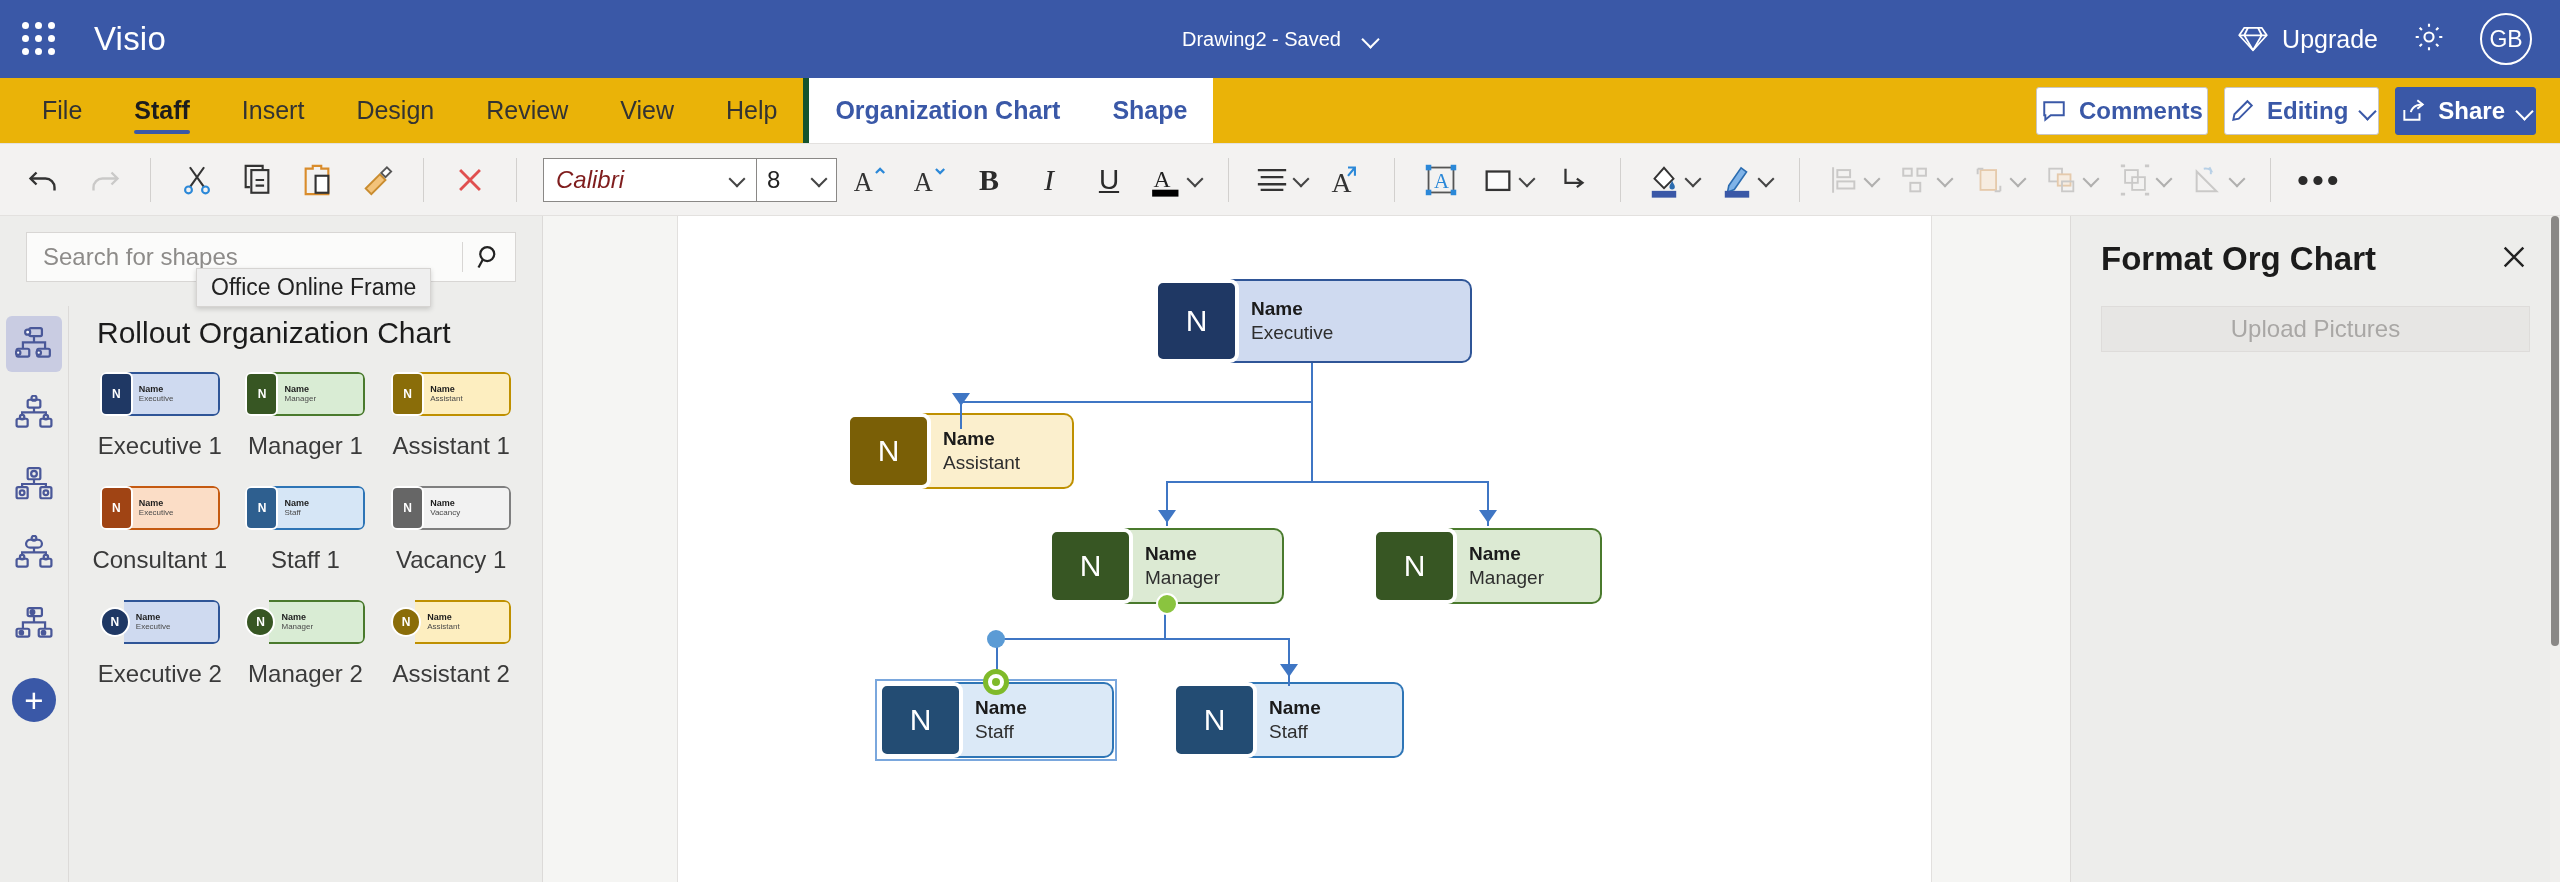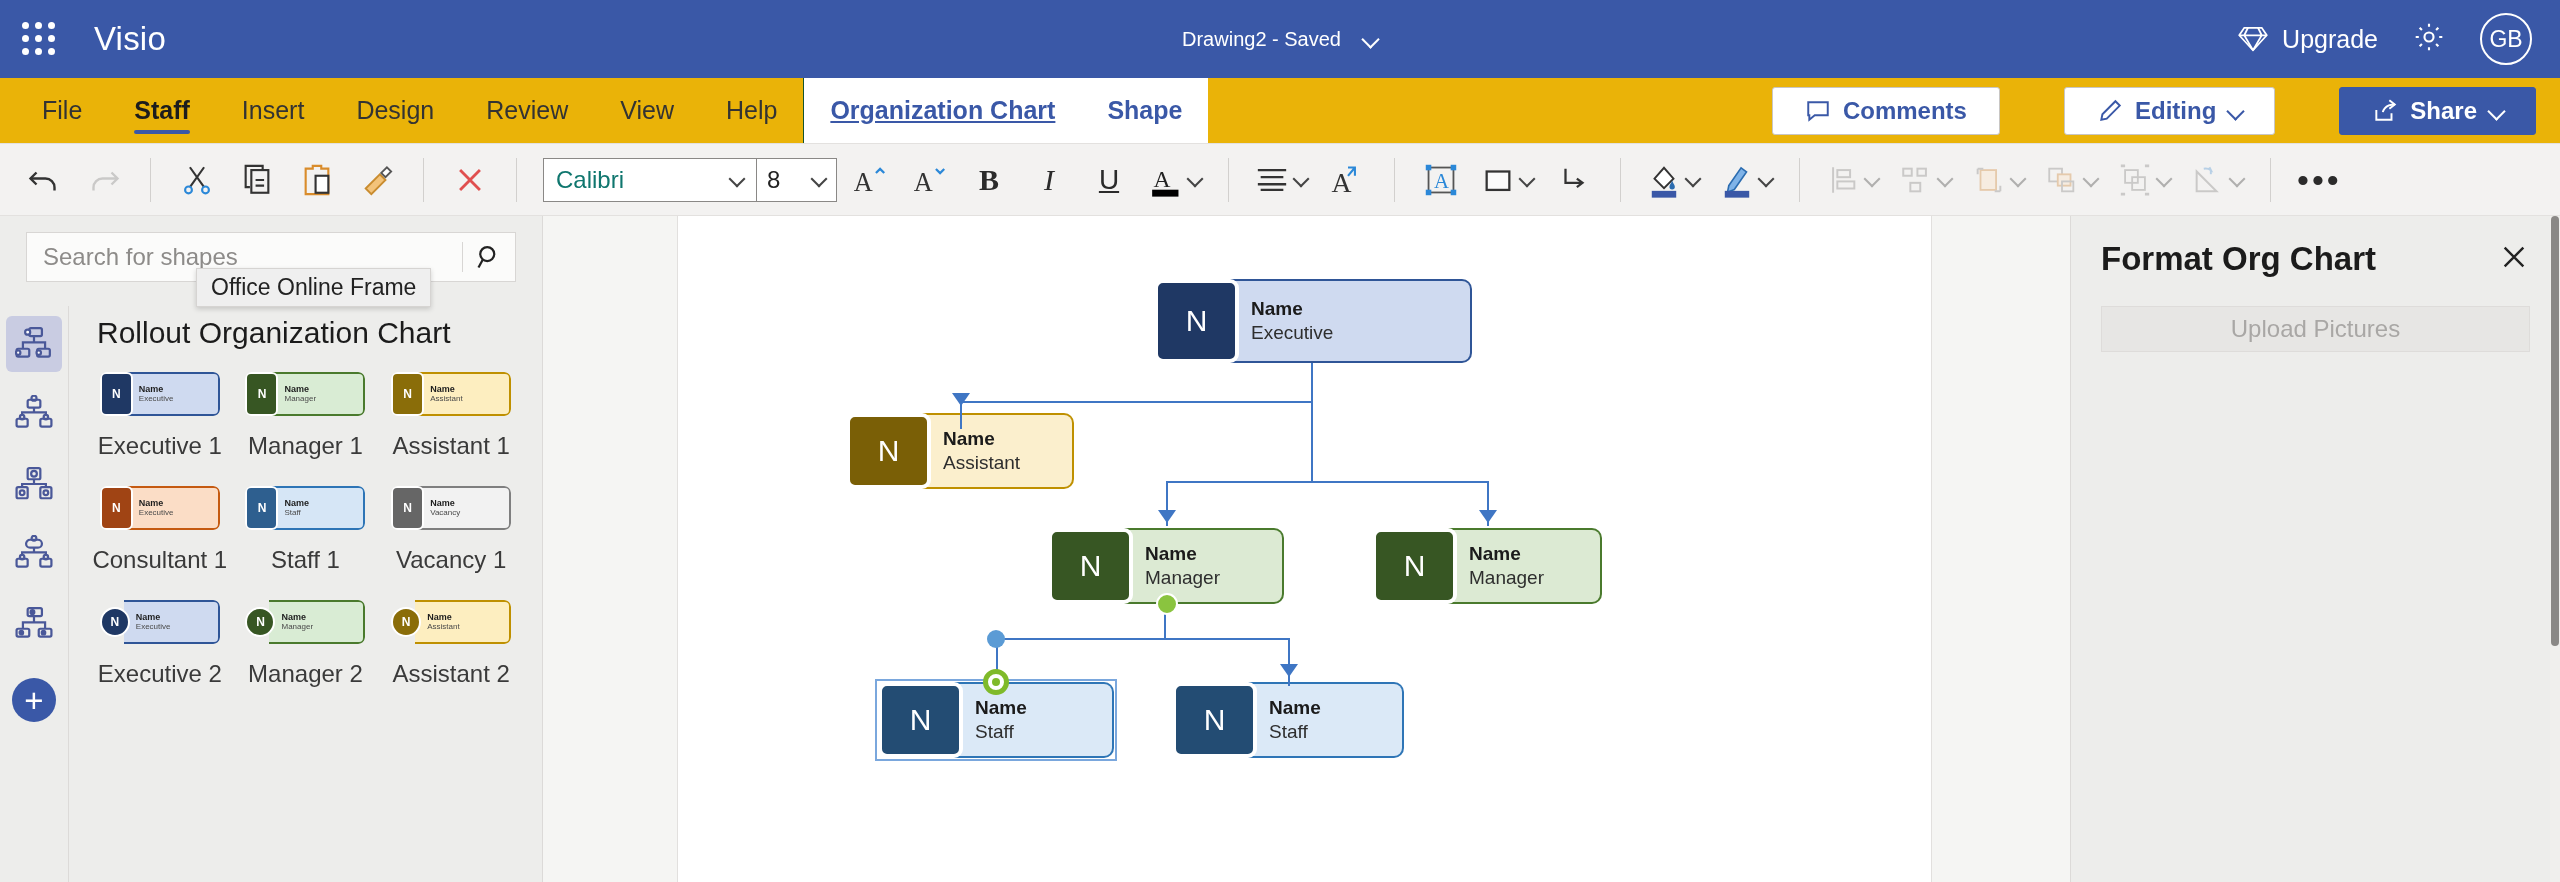--- a/index.html
+++ b/index.html
@@ -40,42 +40,42 @@
     display: flex; align-items: stretch; flex: 0 0 66px; position: relative;
   }
   .tabs { display: flex; align-items: stretch; }
   .tab { display: flex; align-items: center; padding: 0 26px; font-size: 25px;
     color: #333; cursor: pointer; position: relative; }
   .tab:first-child { margin-left: 16px; }
   .tab.active { font-weight: bold; color: #1d1d1d; }
   .tab.active::after { content: ""; position: absolute; left: 26px; right: 26px;
     bottom: 9px; height: 4px; background: #3a58a7; border-radius: 2px; }
   .tab.ctx { color: #3a58a7; background: #fff; font-weight: bold; }
-  .tab.ctx.sep { border-left: 1px solid #14532d; text-decoration: underline; }
+  .tab.ctx.sep { border-left: 6px solid #14532d; }
   .tabs-right { margin-left: auto; display: flex; align-items: center; gap: 16px;
     margin-right: 24px; }
-  .btn { display: flex; align-items: center; gap: 12px; height: 48px; padding: 0 32px;
+  .btn { display: flex; align-items: center; gap: 12px; height: 48px; padding: 0 4px;
     border: 1px solid #c8c6c4; background: #fff; border-radius: 3px;
-    font-size: 24px; color: #3a58a7; font-weight: bold; cursor: pointer; white-space: nowrap; margin-left: 48px; }
+    font-size: 24px; color: #3a58a7; font-weight: bold; cursor: pointer; white-space: nowrap; }
   .btn.primary { background: #3a58a7; color: #fff; border-color: #3a58a7; }
 
   
   .toolbar { height: 72px; background: #f3f2f1; border-bottom: 1px solid #e3e1df;
     display: flex; align-items: center; flex: 0 0 72px; padding-left: 16px; gap: 4px; }
   .tb-btn { height: 56px; min-width: 56px; display: flex; align-items: center;
     justify-content: center; border-radius: 3px; cursor: pointer; padding: 0 8px; color: #2b2b2b; }
   .tb-btn.dis { opacity: .38; }
   .tb-sep { width: 1px; height: 44px; background: #d2d0ce; margin: 0 14px; }
   .tb-caret { display: inline-block; width: 13px; height: 13px; position: relative; margin-left: 6px; }
   .tb-caret::after { content: ""; position: absolute; left: 0; top: 0; width: 10px; height: 10px;
     border-right: 2.2px solid #444; border-bottom: 2.2px solid #444; transform: rotate(45deg); }
   .font-box { display: flex; align-items: center; height: 44px; border: 1px solid #8a8886;
     background: #fff; margin-left: 8px; }
-  .font-name { width: 212px; padding: 0 12px; font-size: 24px; color: #0f766e;
-    display: flex; align-items: center; justify-content: space-between; height: 100%; cursor: pointer; }
+  .font-name { width: 212px; padding: 0 12px; font-size: 24px; color: #7f1d1d;
+    display: flex; align-items: center; justify-content: space-between; height: 100%; cursor: pointer; font-style: italic; }
   .font-size { width: 80px; padding: 0 10px; font-size: 24px; color: #222; height: 100%;
     border-left: 1px solid #8a8886; display: flex; align-items: center; justify-content: space-between; cursor: pointer; }
   .bold-b { font-size: 30px; font-weight: bold; font-family: "Liberation Serif", serif; }
   .ital-i { font-size: 30px; font-style: italic; font-family: "Liberation Serif", serif; }
   .und-u { font-size: 28px; text-decoration: underline; }
   .ellipsis-dots { font-size: 34px; letter-spacing: 3px; line-height: 1; }
 
   
   .body { flex: 1 1 auto; display: flex; min-height: 0; position: relative; }
 

